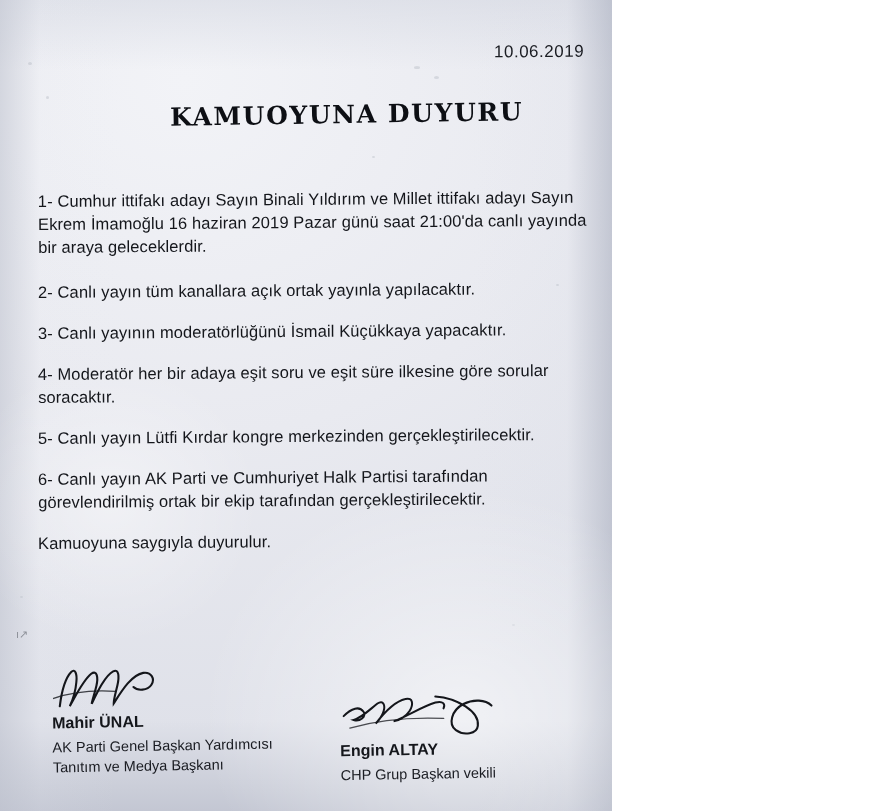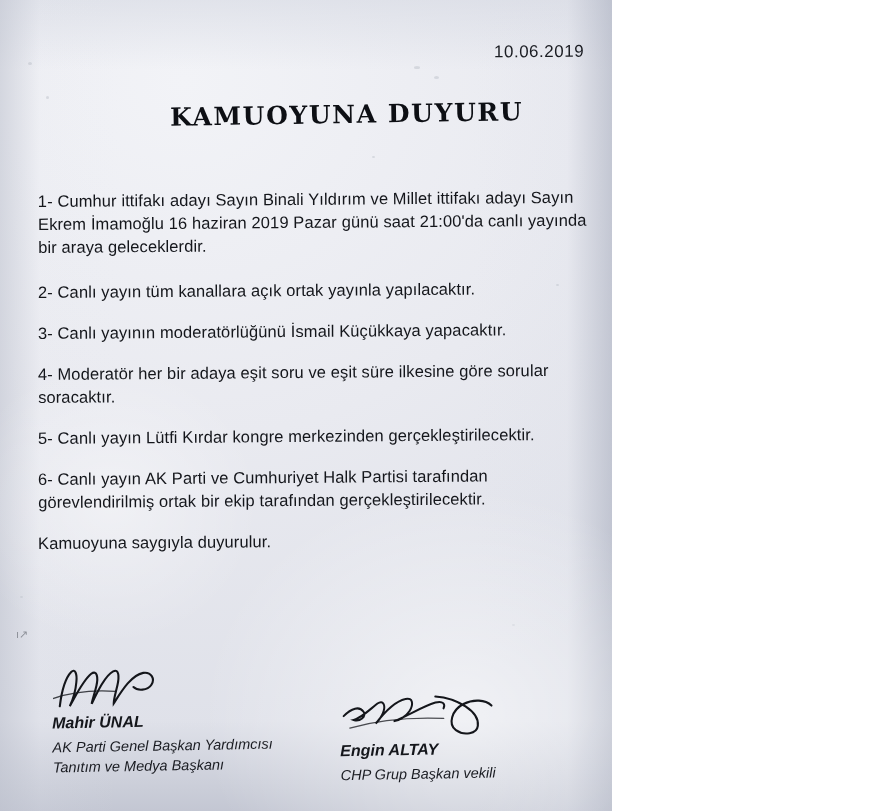--- a/index.html
+++ b/index.html
@@ -111,21 +111,20 @@
   .para.first { margin-bottom: 22px; }
   .para.closing { margin-top: 14px; }
 
   
   .sig-area {
     position: absolute;
     left: 0;
     top: 640px;
     width: 708px;
     height: 170px;
-    font-style: italic;
   }
   .sig-col {
     position: absolute;
     transform: rotate(-1deg);
   }
   .sig-left { left: 52px; top: 20px; width: 280px; }
   .sig-right { left: 340px; top: 48px; width: 250px; }
 
   .sig-name {
     font-size: 16px;

